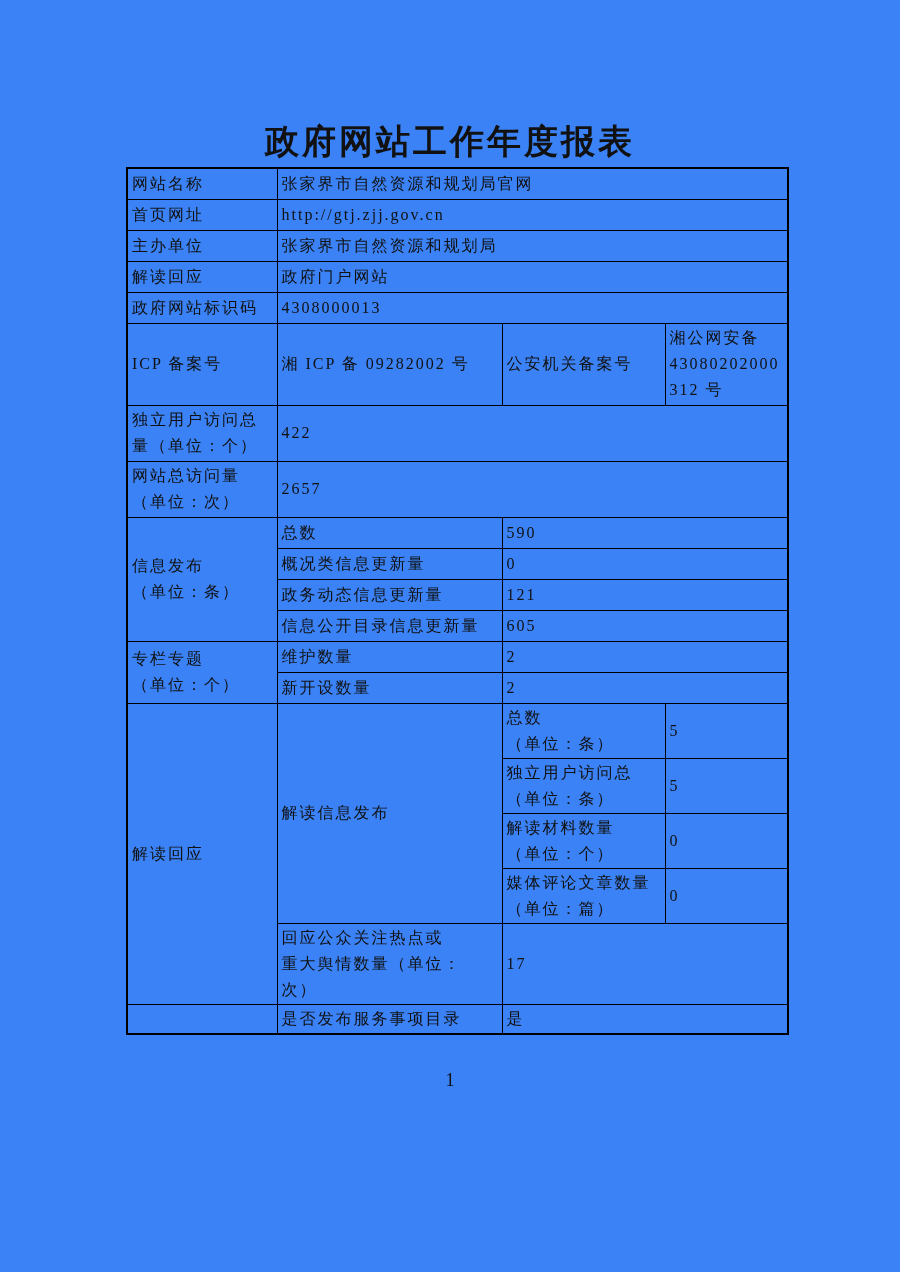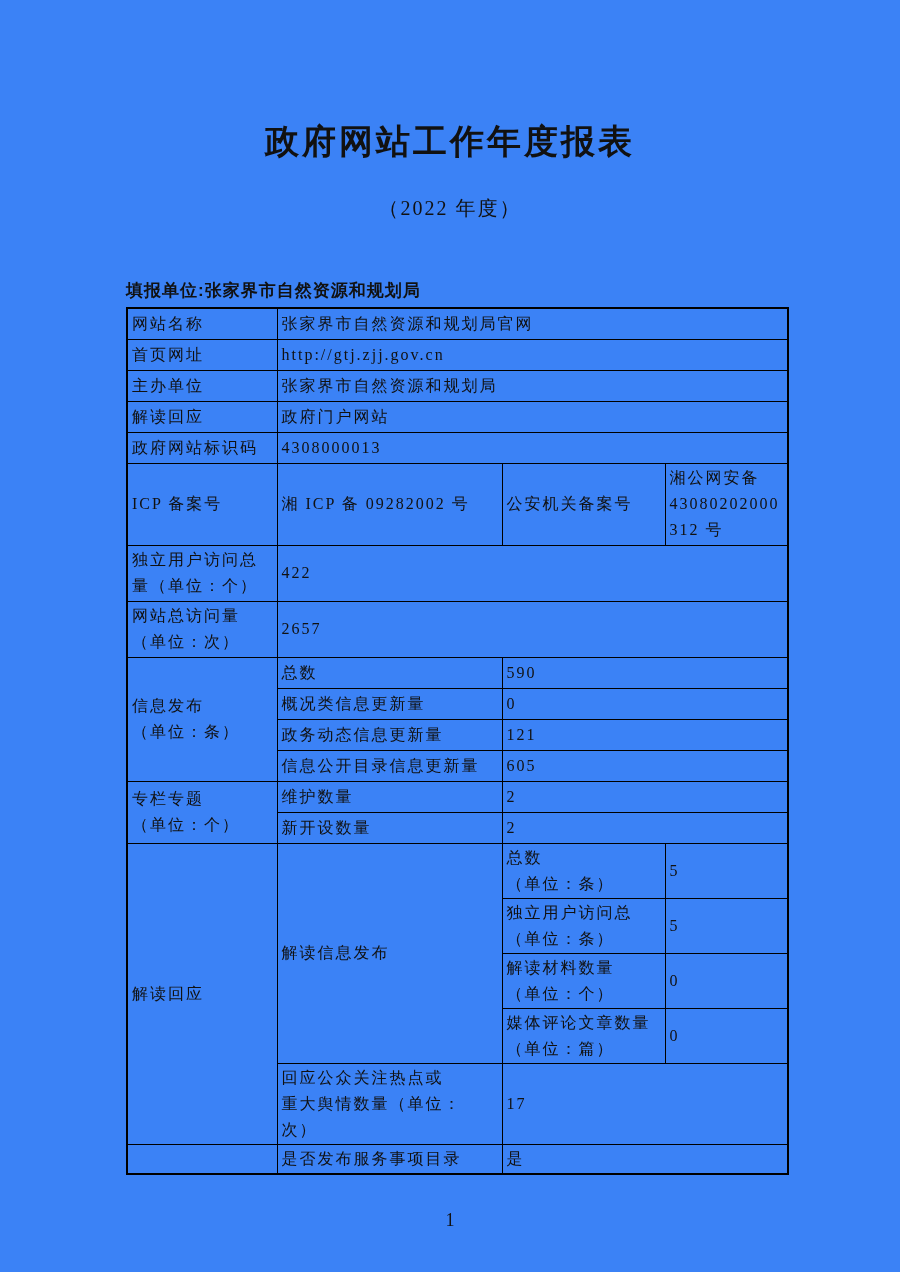--- a/index.html
+++ b/index.html
@@ -74,22 +74,20 @@
     font-size: 18px;
     color: #111;
   }
 </style>
 </head>
 <body>
 
 <div class="page">
 
   <h1 class="doc-title">政府网站工作年度报表</h1>
-  <div class="doc-subtitle">（2022 年度）</div>
-  <div class="filing-unit">填报单位:张家界市自然资源和规划局</div>
 
   <table class="report">
     <colgroup>
       <col style="width:150px">
       <col style="width:225px">
       <col style="width:163px">
       <col style="width:123px">
     </colgroup>
 
     <tbody>

